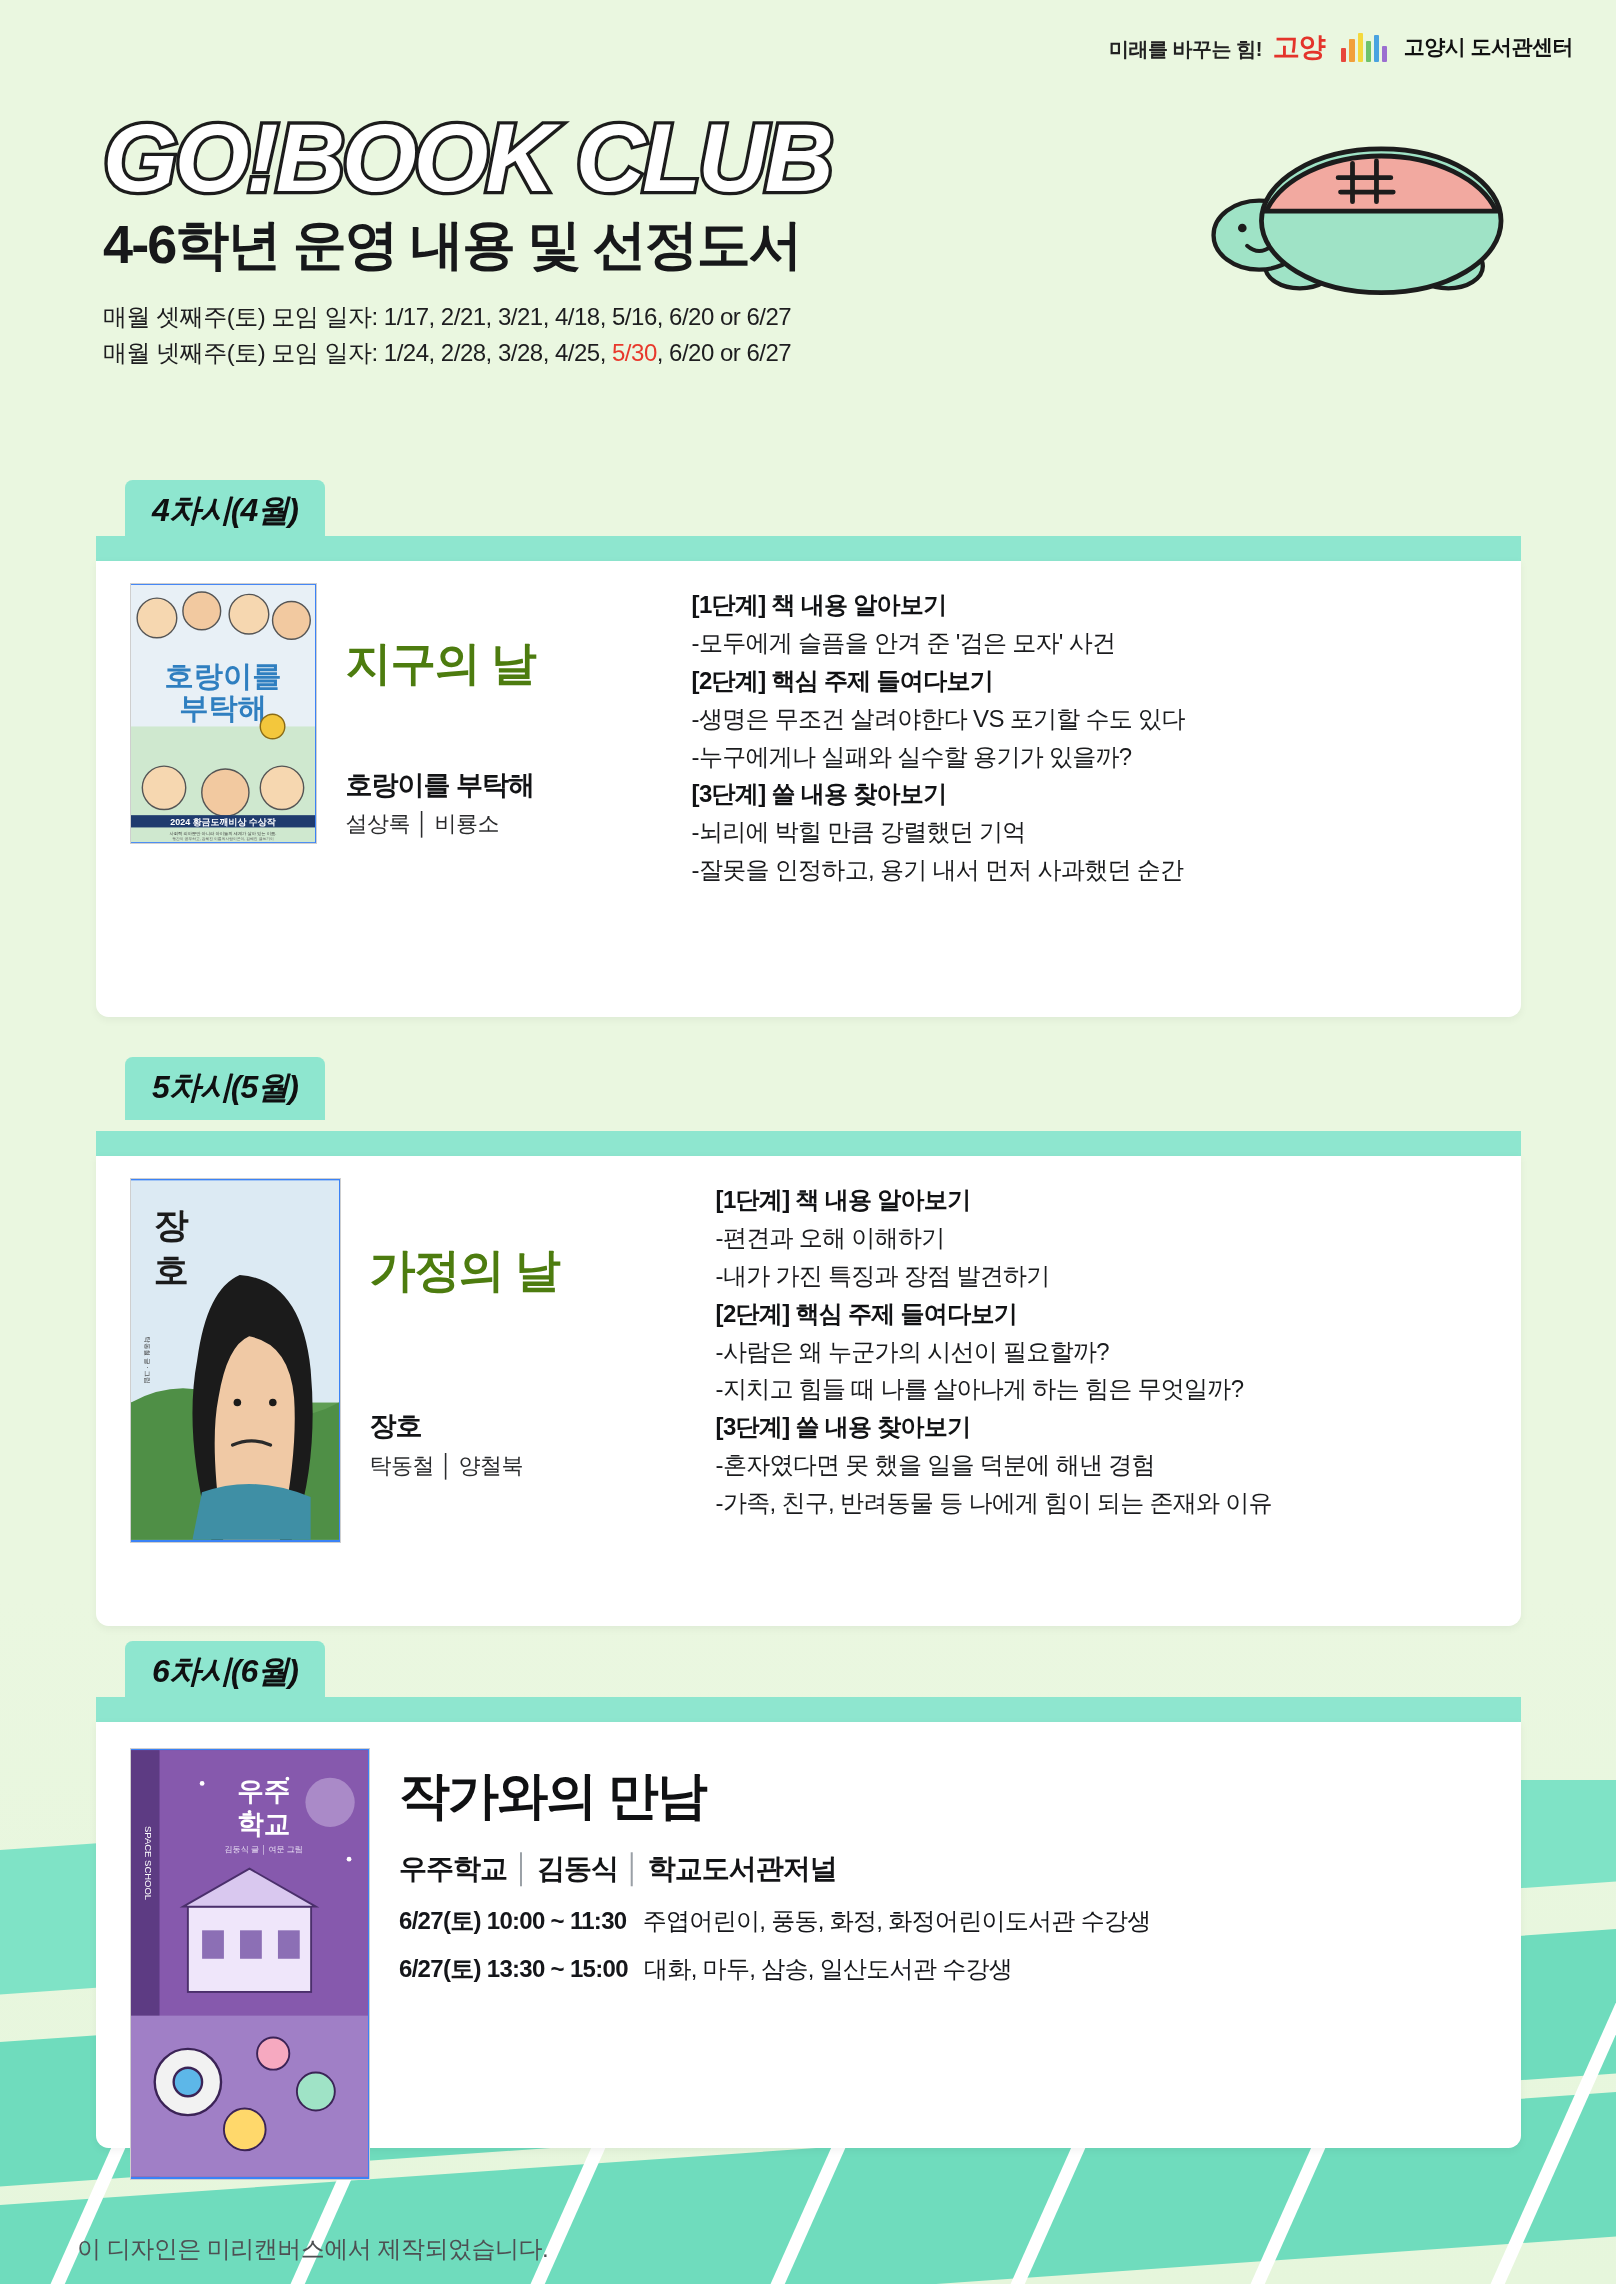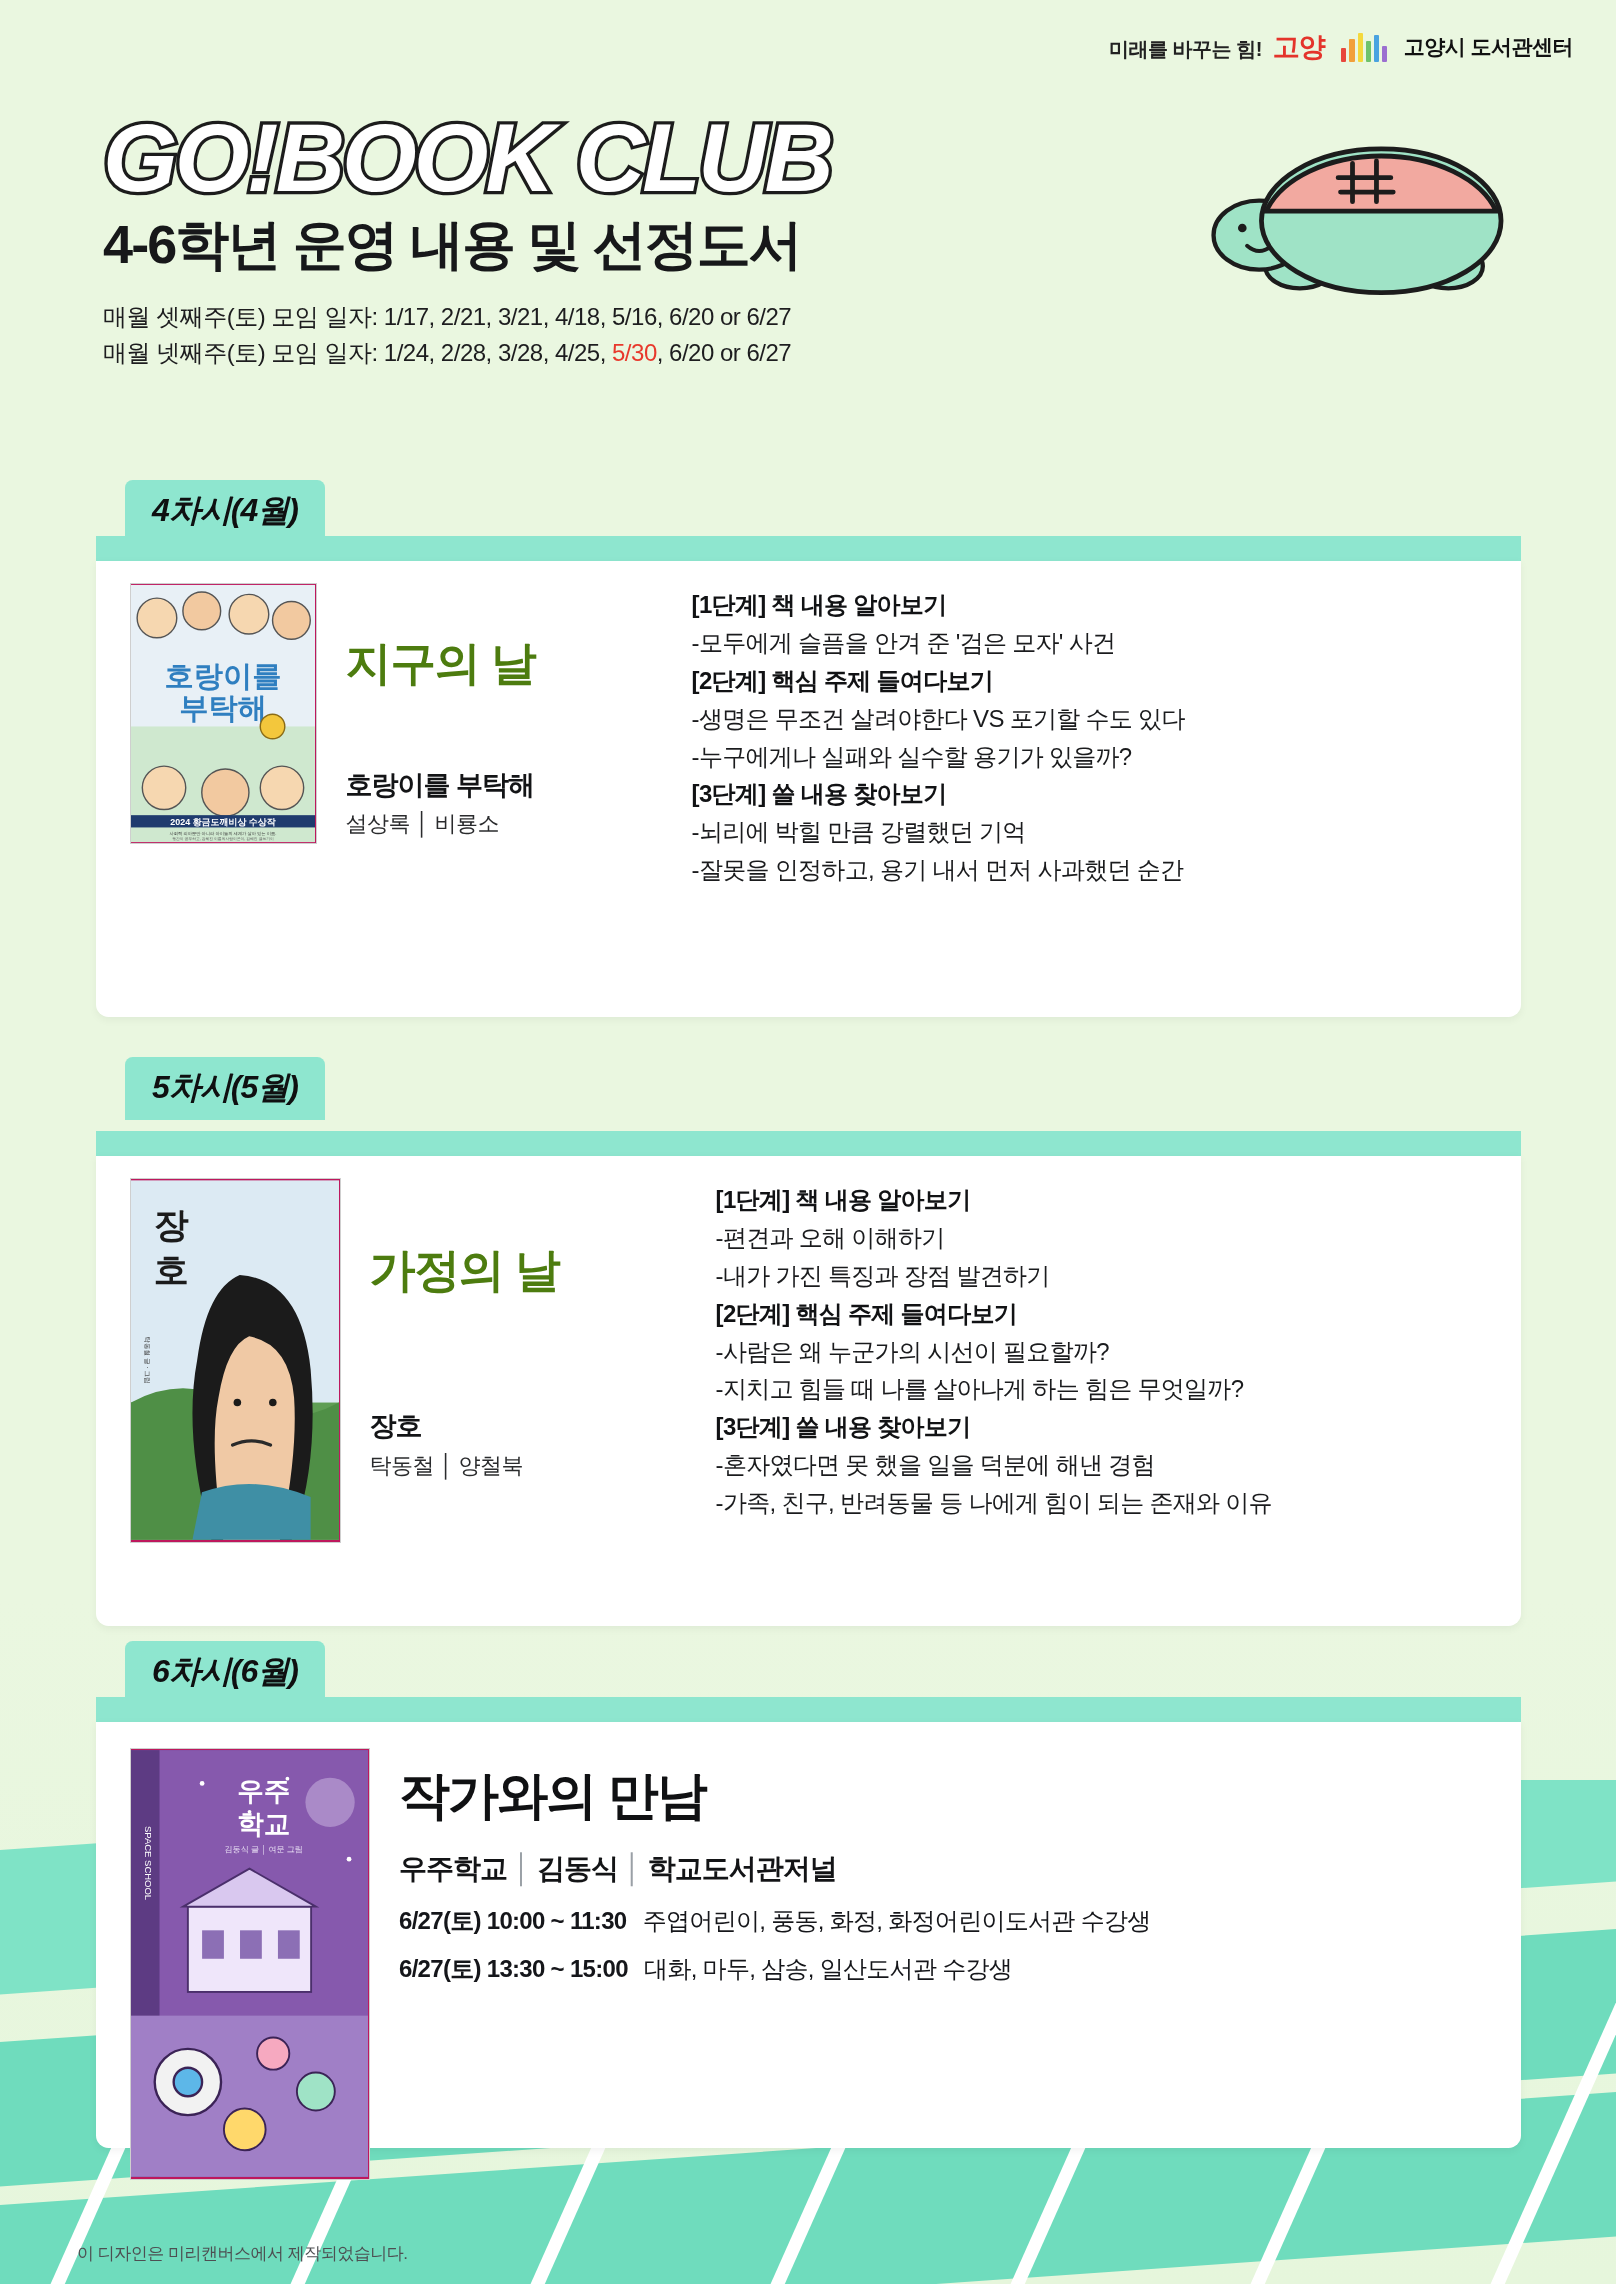--- a/index.html
+++ b/index.html
@@ -121,21 +121,21 @@
     border-radius: 0 0 12.5px 12.5px;
     box-shadow: 0 2.9px 8.6px rgba(0,0,0,0.05);
   }
   .card-inner { display: flex; padding: 22px 29px 22px 34px; }
   .cover {
     width: 187px; height: 261px;
     border: 1.4px solid #cfcfcf;
     flex: 0 0 auto;
     position: relative;
     overflow: hidden;
-    background: #be185d;
+    background: #3b82f6;
   }
   .cover-mid { width: 211px; }
   .book-col {
     width: 365px;
     flex: 0 0 auto;
     padding-left: 19px;
     display: flex;
     flex-direction: column;
     justify-content: center;
     align-items: flex-start;
@@ -156,21 +156,21 @@
   .c6-title { font-size: 51px; font-weight: 800; letter-spacing: -1.9px; color: #101113;}
   .c6-credits { font-size: 28px; font-weight: 700; letter-spacing: -1px; color: #131416; margin-top: 19px;}
   .c6-credits .sep { color: #9aa0a6; font-weight: 400; padding: 0 6.7px;}
   .c6-row { font-size: 24px; letter-spacing: -0.7px; color: #15161a; margin-top: 16.3px;}
   .c6-row .time { font-weight: 700; }
   .c6-row .who { margin-left: 16.3px; }
 
   .footer-note {
     position: absolute;
     left: 77px; bottom: 19px;
-    font-size: 17px; color: #4d4f52; letter-spacing: -0.5px;
+    font-size: 24px; color: #4d4f52; letter-spacing: -0.5px;
     z-index: 6;
   }
 </style>
 </head>
 <body>
 
 <div class="page">
 
   <div class="stripes">
     <div class="stripe-band b1"></div>

